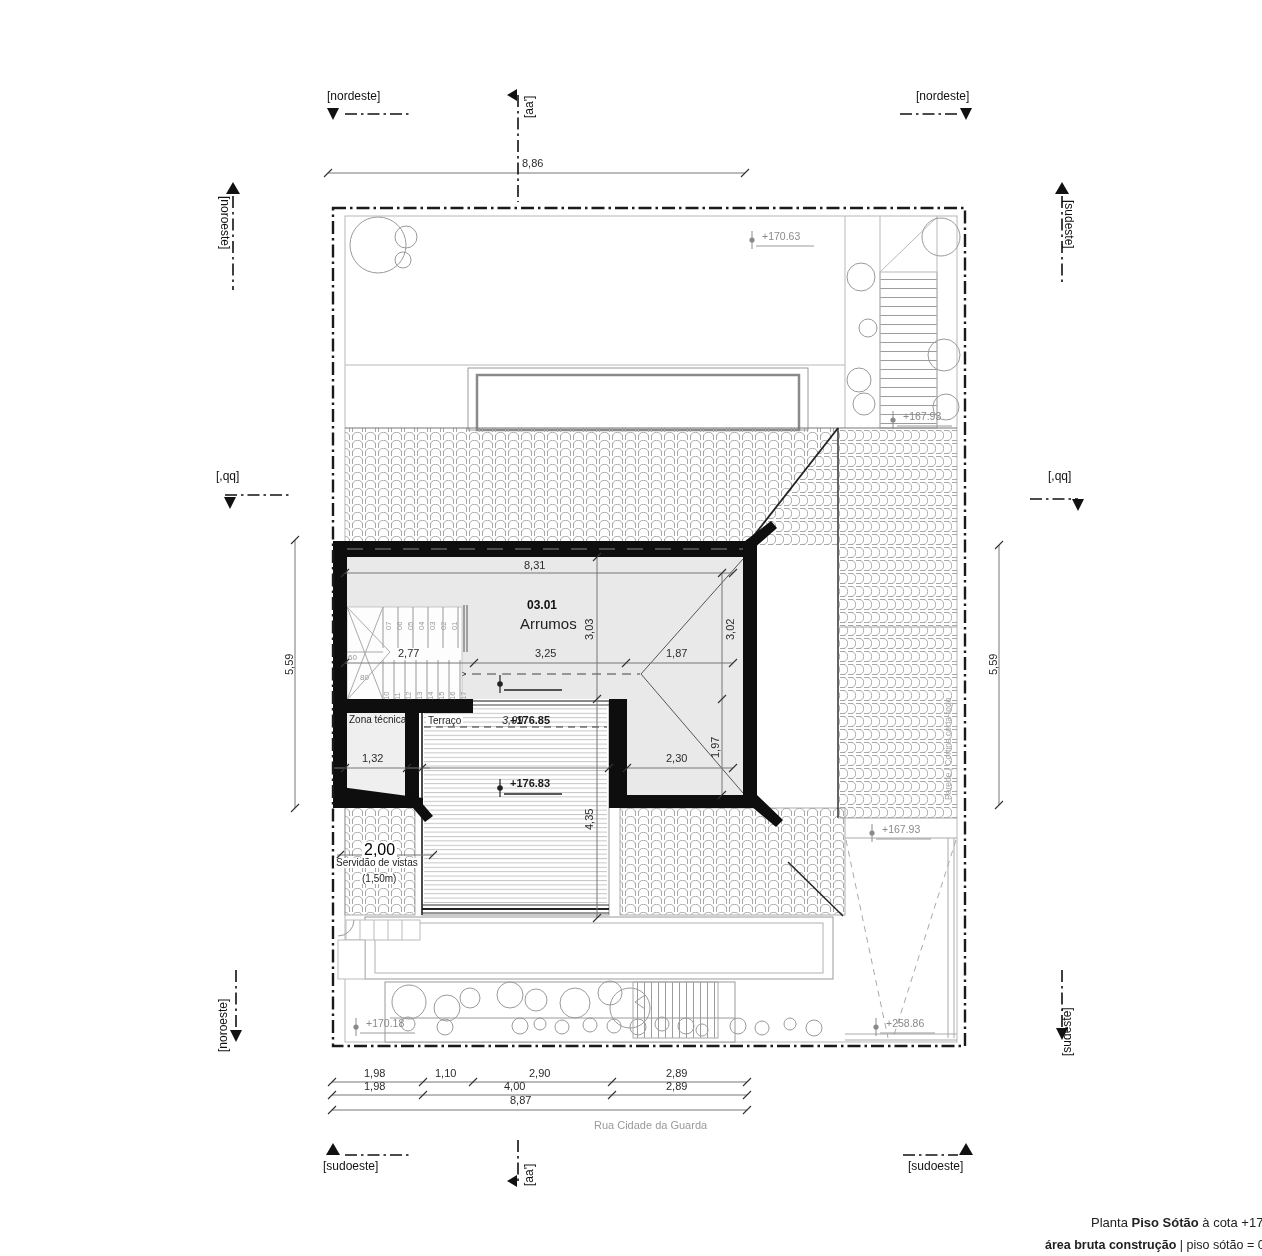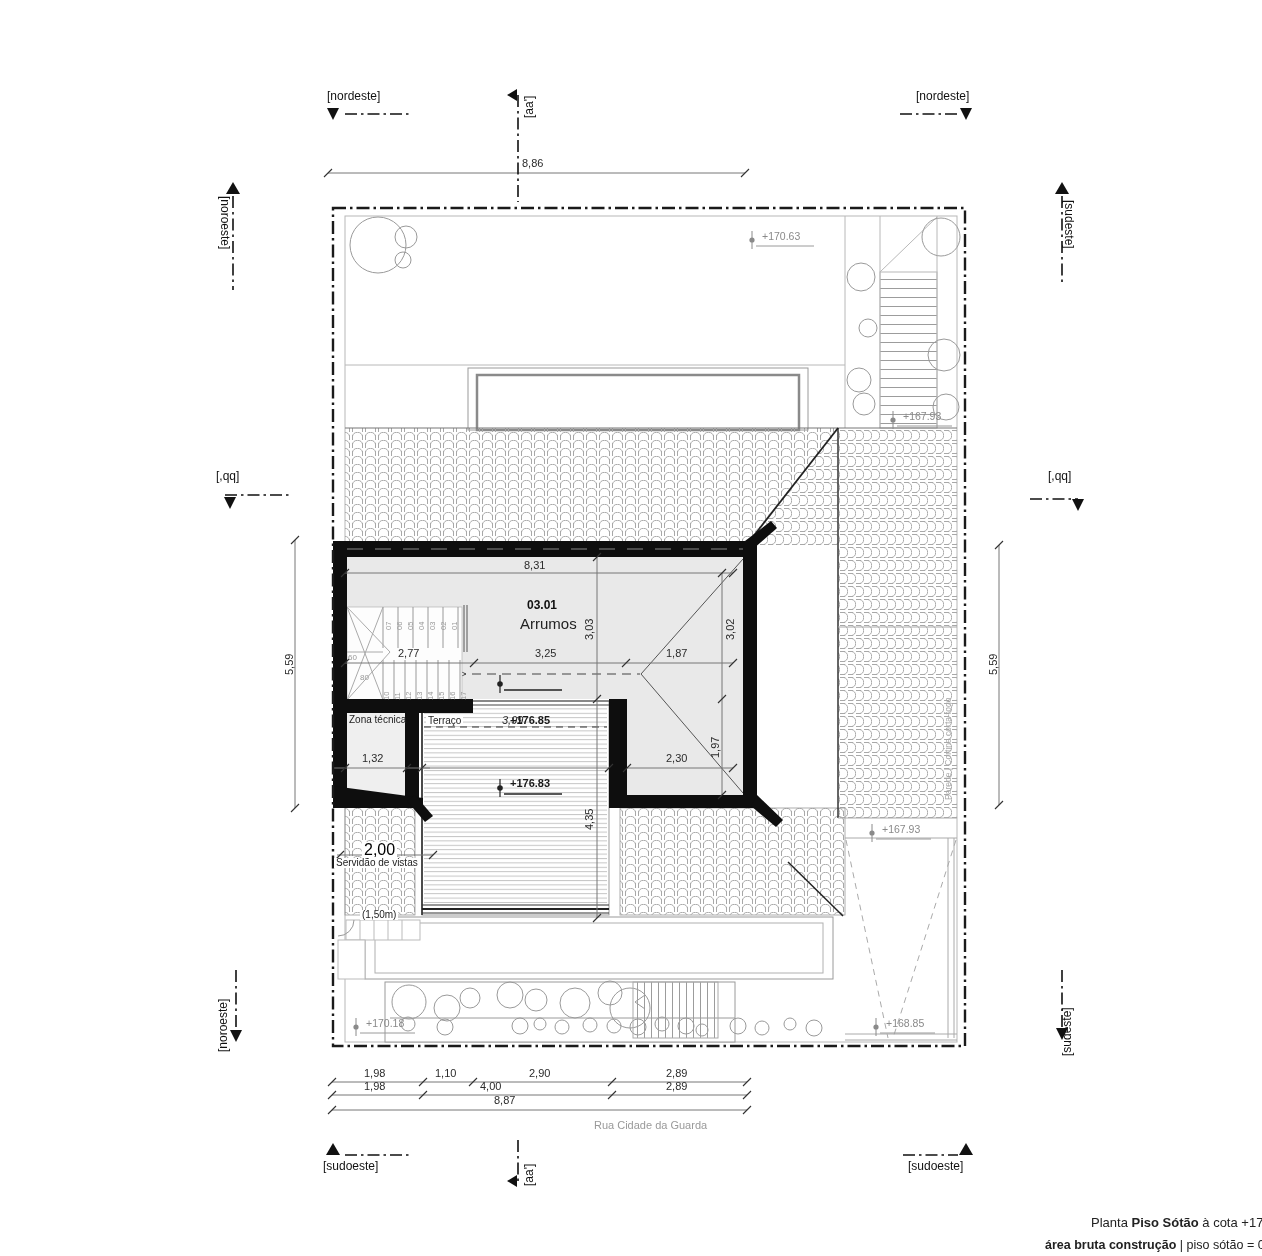--- a/index.html
+++ b/index.html
@@ -254,40 +254,40 @@
       <span class="lbl dim" style="left: 502px; top: 715px; font-style: italic;">3,99</span>
       <span class="lbl dim" style="left: 666px; top: 753px;">2,30</span>
       <span class="lbl dim" style="left: 710px; top: 758px; transform: rotate(-90deg);">1,97</span>
       <span class="lbl dim" style="left: 584px; top: 830px; transform: rotate(-90deg);">4,35</span>
       <span class="lbl wbg" style="left: 362px; top: 842px;">2,00</span>
       <span class="lbl dim" style="left: 364px; top: 1068px;">1,98</span>
       <span class="lbl dim" style="left: 435px; top: 1068px;">1,10</span>
       <span class="lbl dim" style="left: 529px; top: 1068px;">2,90</span>
       <span class="lbl dim" style="left: 666px; top: 1068px;">2,89</span>
       <span class="lbl dim" style="left: 364px; top: 1081px;">1,98</span>
-      <span class="lbl dim" style="left: 480px; top: 1081px;">4,00</span>
+      <span class="lbl dim" style="left: 504px; top: 1081px;">4,00</span>
       <span class="lbl dim" style="left: 666px; top: 1081px;">2,89</span>
-      <span class="lbl dim" style="left: 494px; top: 1095px;">8,87</span>
+      <span class="lbl dim" style="left: 510px; top: 1095px;">8,87</span>
     </div>
 <div>
       <span class="lbl lvl" style="left: 762px; top: 231px;">+170.63</span>
       <span class="lbl lvl" style="left: 903px; top: 411px;">+167.93</span>
       <span class="lbl lvl" style="left: 882px; top: 824px;">+167.93</span>
-      <span class="lbl lvl" style="left: 886px; top: 1018px;">+168.85</span>
+      <span class="lbl lvl" style="left: 886px; top: 1018px;">+258.86</span>
       <span class="lbl lvl" style="left: 366px; top: 1018px;">+170.18</span>
       <span class="lbl lvld" style="left: 510px; top: 674px; margin-top: 41px;">+176.85</span>
       <span class="lbl lvld" style="left: 510px; top: 778px;">+176.83</span>
     </div>
 <div>
       <span class="lbl rn" style="left: 527px; top: 599px;">03.01</span>
       <span class="lbl rm" style="left: 520px; top: 616px;">Arrumos</span>
       <span class="lbl sm" style="left: 349px; top: 715px;">Zona técnica</span>
       <span class="lbl sm wbg" style="left: 426px; top: 716px;">Terraço</span>
       <span class="lbl sm wbg" style="left: 334px; top: 858px;">Servidão de vistas</span>
-      <span class="lbl sm wbg" style="left: 360px; top: 874px; margin-top: 36px;">(1,50m)</span>
+      <span class="lbl sm wbg" style="left: 360px; top: 874px;">(1,50m)</span>
       <span class="lbl street" style="left: 594px; top: 1120px;">Rua Cidade da Guarda</span>
       <span class="lbl tiny" style="left: 944px; top: 800px; transform: rotate(-90deg);">Parede | Cortina corta-fogo</span>
       <span class="lbl stn2" style="left: 348px; top: 674px; padding-left: 12px;">80</span>
       <span class="lbl stn2" style="left: 348px; top: 654px;">60</span>
     </div>
 <div>
       <span class="lbl stn" style="left: 385px; top: 630px; transform: rotate(-90deg);">07</span>
       <span class="lbl stn" style="left: 396px; top: 630px; transform: rotate(-90deg);">06</span>
       <span class="lbl stn" style="left: 407px; top: 630px; transform: rotate(-90deg);">05</span>
       <span class="lbl stn" style="left: 418px; top: 630px; transform: rotate(-90deg);">04</span>

